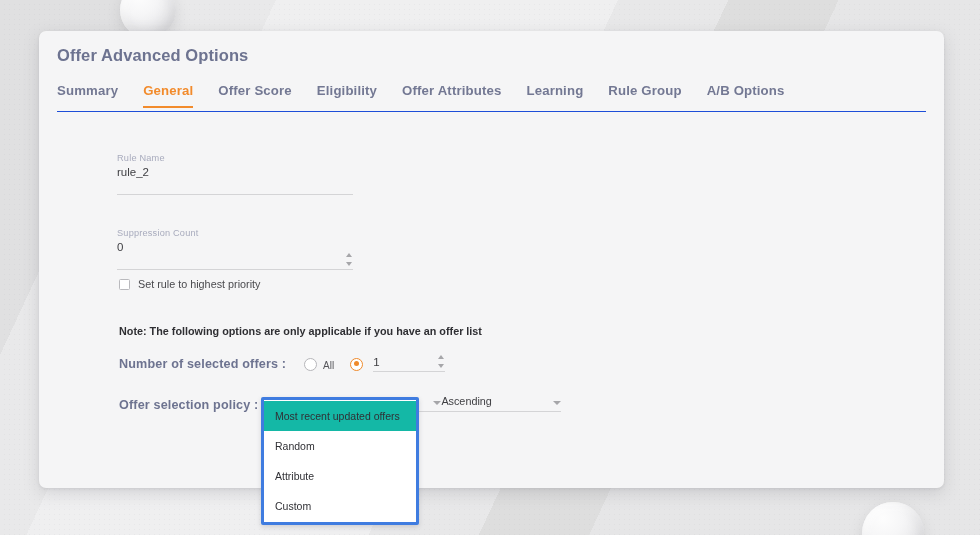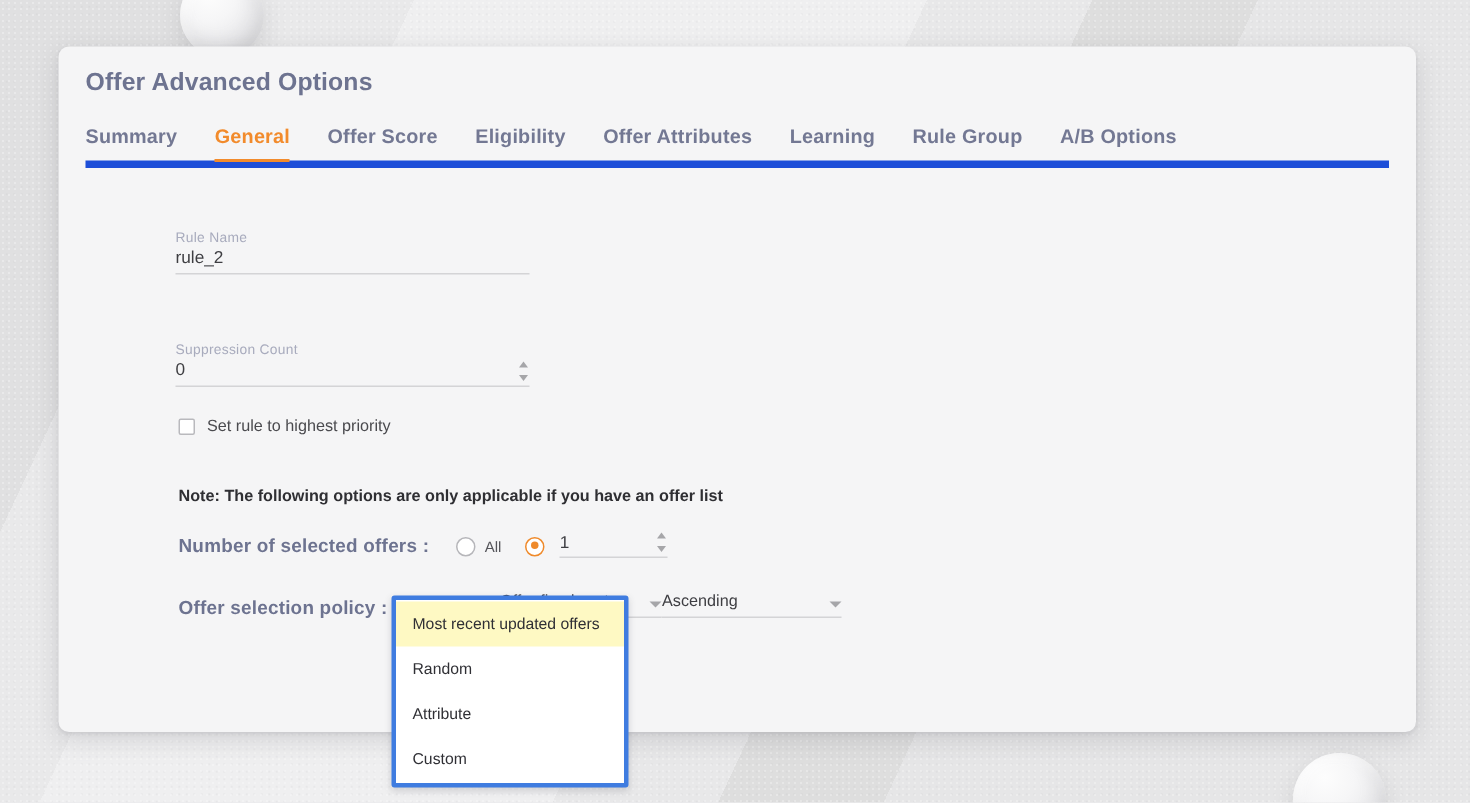--- a/index.html
+++ b/index.html
@@ -76,21 +76,21 @@
     letter-spacing: .1px;
   }
 
   
   #tab-bar {
     position: absolute;
     left: 18px;
     top: 48px;
     width: 869px;
     height: 33px;
-    border-bottom: 5px solid #1d4ed8;
+    border-bottom: 1px solid #1d4ed8;
     display: flex;
     align-items: flex-start;
     gap: 0;
   }
   .tab {
     font-size: 13.2px;
     font-weight: bold;
     color: #737893;
     letter-spacing: .15px;
     padding: 4px 0 9px 0;
@@ -122,21 +122,21 @@
   }
   .field-label {
     font-size: 9.2px;
     color: #a8abbd;
     letter-spacing: .2px;
     margin-bottom: 3px;
   }
   .field-line {
     position: relative;
     border-bottom: 1px solid #d4d4d6;
-    padding-bottom: 4px;
+    padding-bottom: 16px;
   }
   .field-value {
     font-size: 11.5px;
     color: #3e3e42;
   }
   #field-rule-name        { top: 40px; }
   #field-cell-code        { top: 76px; }
   #field-suppression      { top: 115px; }
 
   .caret-down {
@@ -269,21 +269,21 @@
     padding: 1px 0;
     z-index: 40;
   }
   .dropdown-item {
     font-size: 10.5px;
     color: #303035;
     padding: 9px 11px;
     cursor: pointer;
     white-space: nowrap;
   }
-  .dropdown-item.highlighted { background: #fef9c3; }
+  .dropdown-item.highlighted { background: #14b8a6; }
 </style>
 </head>
 <body>
 
 <div id="bg-layer">
   <div id="bg-noise"></div>
   <div class="sphere" id="sphere-top"></div>
   <div class="sphere" id="sphere-bottom"></div>
 </div>
 

